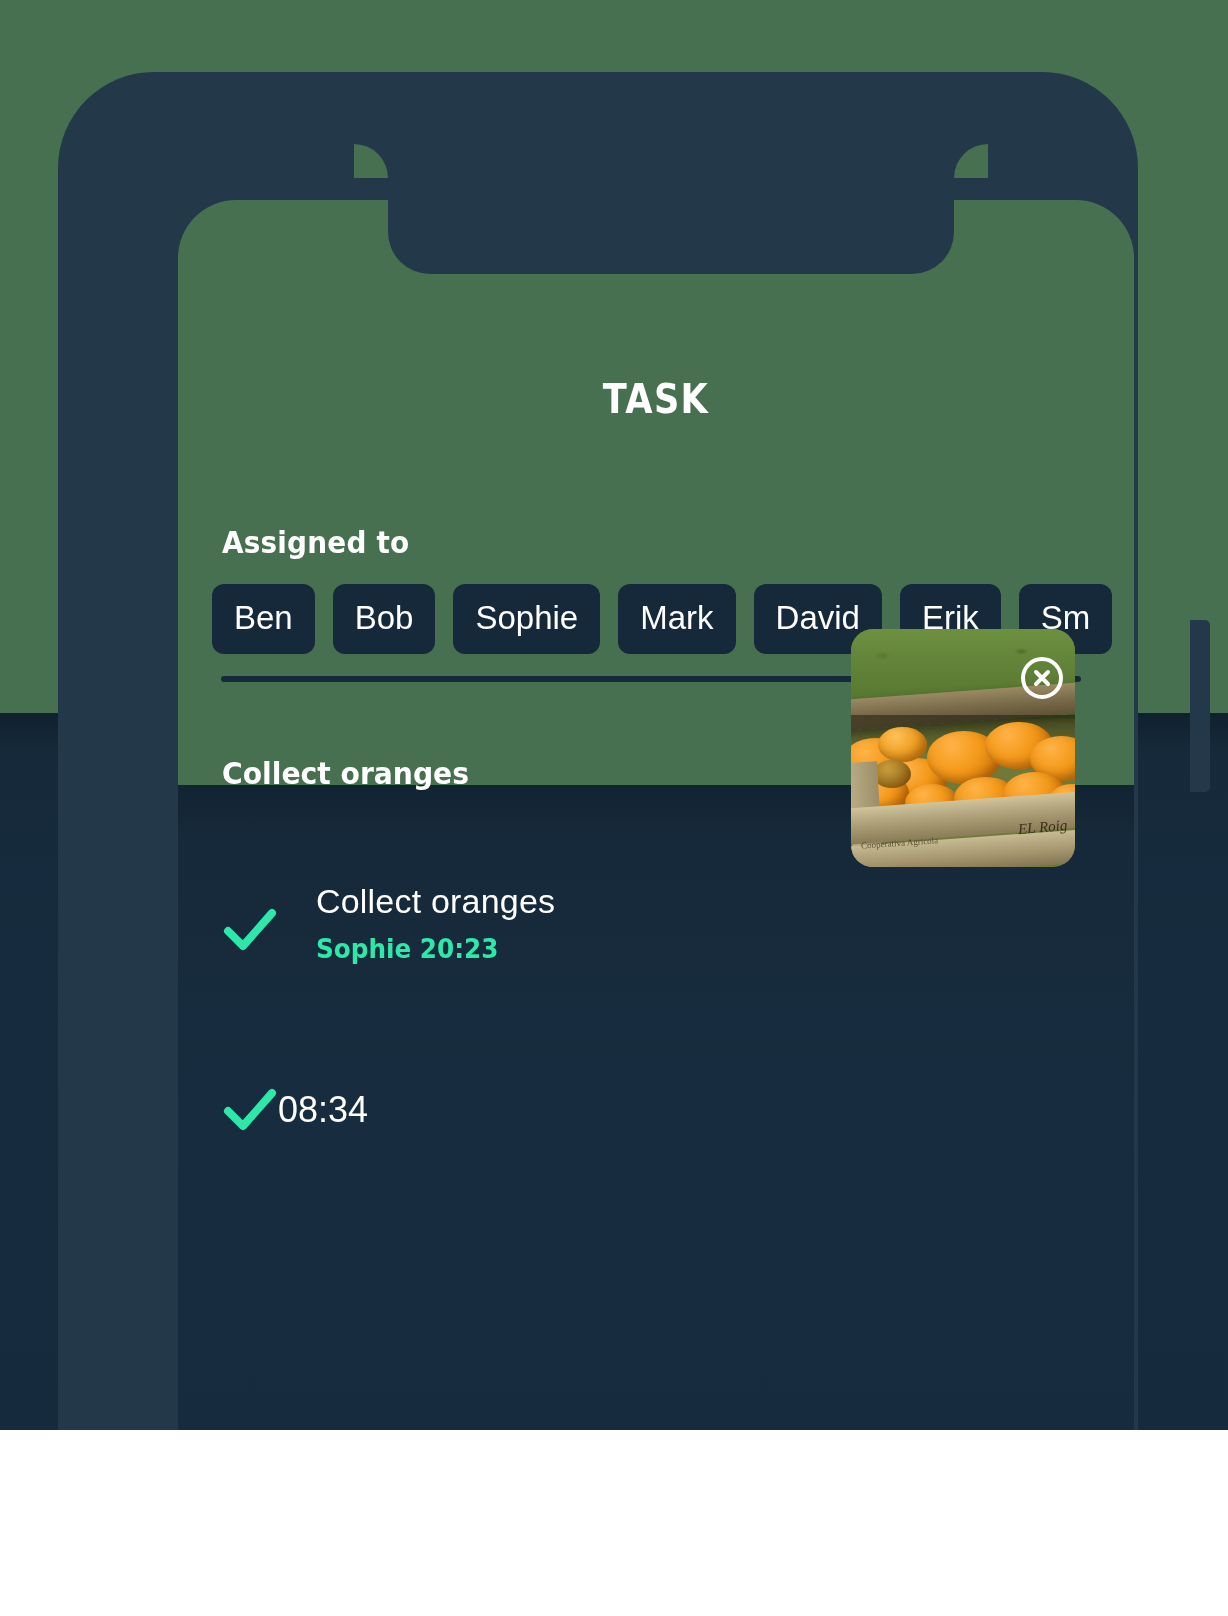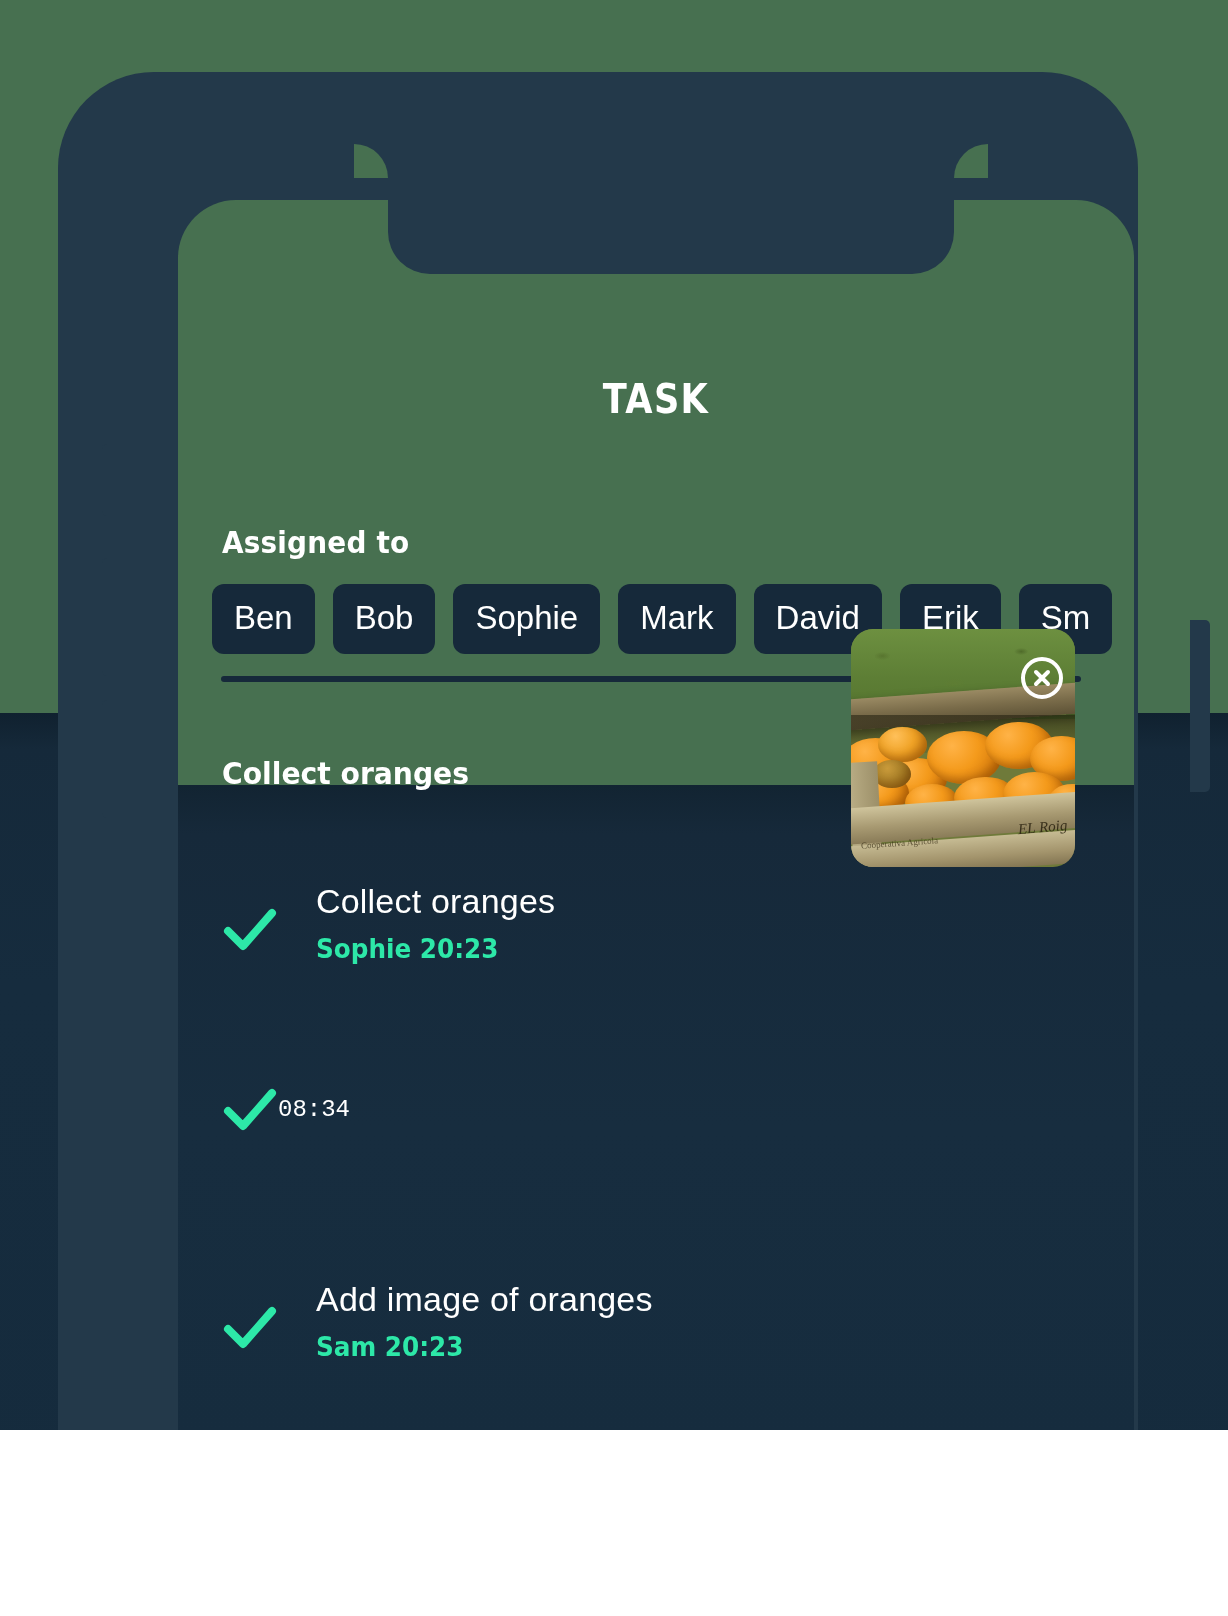--- a/index.html
+++ b/index.html
@@ -206,25 +206,25 @@
     font-weight: bold;
     font-size: 26px;
     line-height: 34px;
     margin-top: 10px;
     transform: scaleX(0.95);
     transform-origin: left center;
   }
   .check-right {
     flex: 0 0 auto;
     color: #ffffff;
-    font-size: 24px;
+    font-size: 36px;
     line-height: 44px;
     padding-top: 48px;
     padding-right: 40px;
-    font-family: Liberation Mono, monospace;
+    font-family: Liberation Sans, sans-serif;
   }
   .thumb {
     position: absolute;
     left: 673px; top: 429px;
     width: 224px; height: 238px;
     border-radius: 22px;
     overflow: hidden;
     background: #6f7a3a;
   }
   .thumb .grass {
@@ -352,32 +352,20 @@
 
           <div class="check-item item-2">
             <div class="check-mark">
               <svg width="56" height="56" viewBox="0 0 56 56" aria-hidden="true">
                 <path d="M6 29 L21 44 L50 11" fill="none" stroke="#2de8a8" stroke-width="8" stroke-linecap="round" stroke-linejoin="round"></path>
               </svg>
             </div>
             <div class="check-right">08:34</div>
           </div>
 
-          <div class="check-item item-3">
-            <div class="check-mark">
-              <svg width="56" height="56" viewBox="0 0 56 56" aria-hidden="true">
-                <path d="M6 29 L21 44 L50 11" fill="none" stroke="#2de8a8" stroke-width="8" stroke-linecap="round" stroke-linejoin="round"></path>
-              </svg>
-            </div>
-            <div class="check-body">
-              <div class="check-title">Add image of oranges</div>
-              <div class="check-meta">Sam 20:23</div>
-            </div>
-            <div class="check-right"></div>
-          </div>
 
         </div>
 
         <div class="thumb">
           <div class="grass"></div>
           <div class="slat-back"></div>
           <div class="shade"></div>
           <div class="oranges">
             <div class="o" style="left:-4%;  top:18%; width:30%; height:40%;"></div>
             <div class="o" style="left:16%;  top:34%; width:27%; height:36%;"></div>

